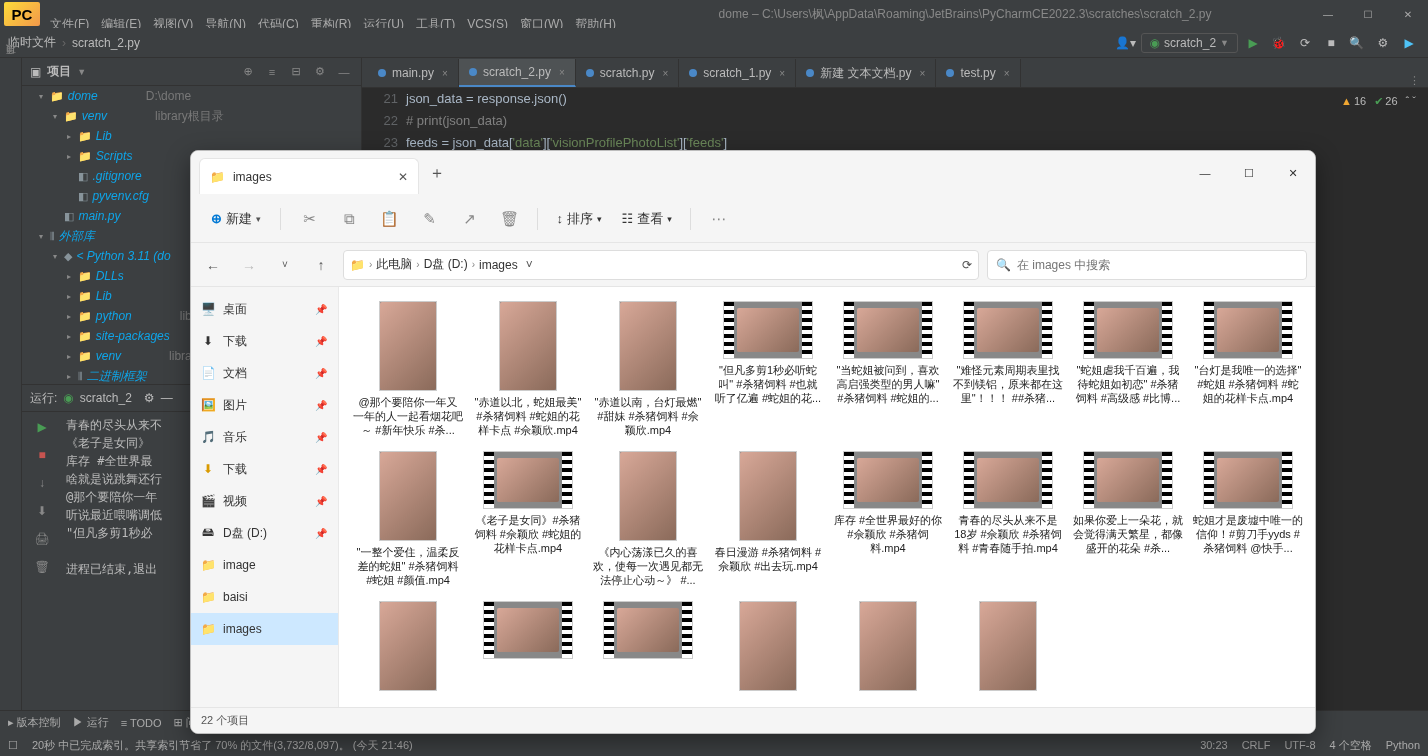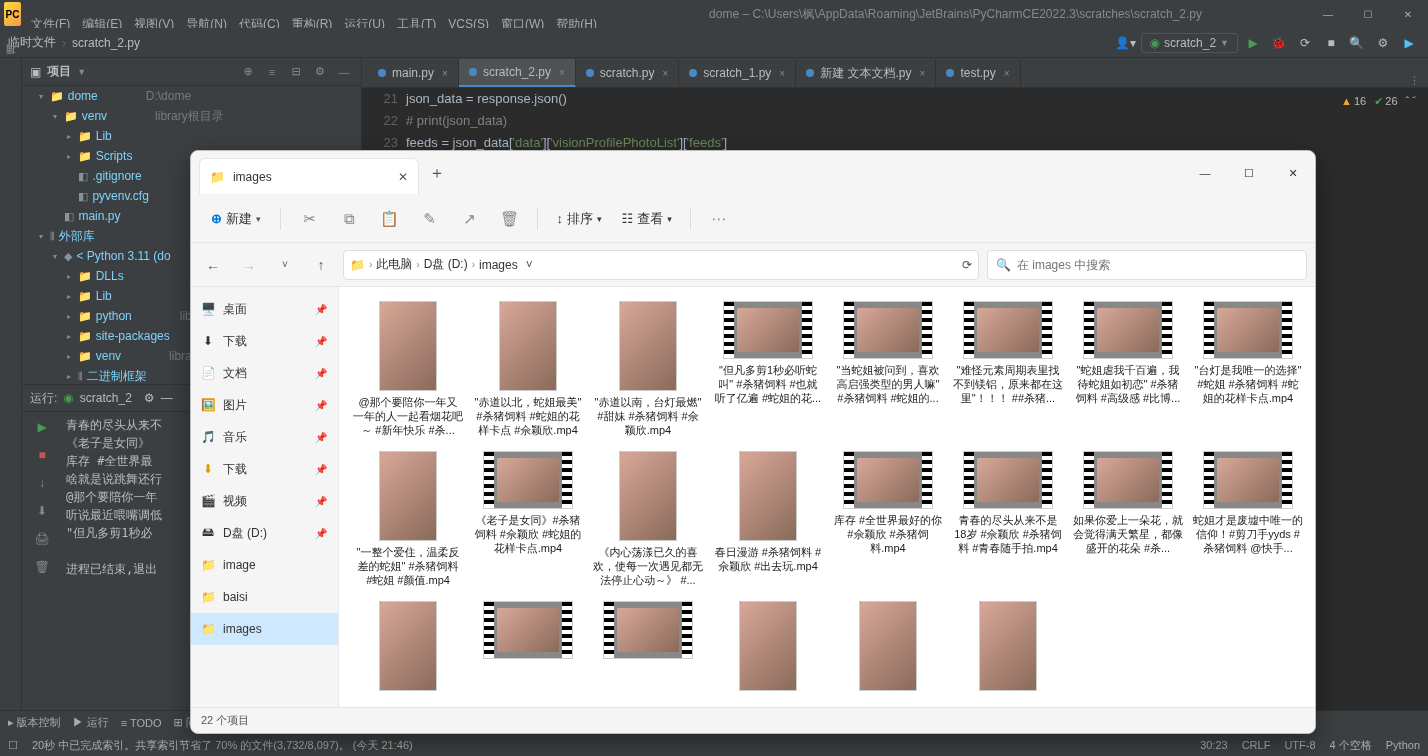--- a/index.html
+++ b/index.html
@@ -1,21 +1,21 @@
 <!DOCTYPE html>
 <html><head>
 <meta charset="utf-8">
 <style>
 * { margin: 0; padding: 0; box-sizing: border-box; font-family: "Segoe UI", "Microsoft YaHei", sans-serif; }
 body { width: 1428px; height: 756px; overflow: hidden; background: #2b2b2b; color: #bbb; position: relative; }
 
 
 .ide { position: absolute; inset: 0; display: flex; flex-direction: column; }
 .ide-titlebar { height: 28px; background: #3c3f41; display: flex; align-items: center; font-size: 12px; color: #aaa; }
-.ide-titlebar .logo { width: 17px; height: 24px; margin: 0 4px; background: linear-gradient(135deg,#fddb3a,#f2994a); border-radius: 2px; display:flex;align-items:center;justify-content:center;font-size:10px;color:#000;font-weight:bold; }
+.ide-titlebar .logo { width: 36px; height: 24px; margin: 0 4px; background: linear-gradient(135deg,#fddb3a,#f2994a); border-radius: 2px; display:flex;align-items:center;justify-content:center;font-size:15px;color:#000;font-weight:bold; }
 .ide-titlebar .menu-item { padding: 0 6px; cursor: pointer; margin-top: 20px; }
 .ide-titlebar .title-text { flex: 1; text-align: center; color: #888; }
 .ide-titlebar .win-controls { display: flex; }
 .ide-titlebar .win-controls div { width: 40px; height: 28px; display:flex;align-items:center;justify-content:center; font-size:10px;cursor:pointer;}
 
 .ide-navbar { height: 30px; background: #3c3f41; border-bottom: 1px solid #323232; display: flex; align-items: center; font-size: 12px; padding: 0 8px; gap:4px;}
 .ide-navbar .breadcrumb-item { color:#bbb; }
 .ide-navbar .breadcrumb-sep { color:#666; margin:0 2px;}
 .ide-navbar .spacer { flex:1; }
 .ide-navbar .runcfg { background:#3c3f41;border:1px solid #555;padding:2px 8px;border-radius:3px;display:flex;align-items:center;gap:4px;}
@@ -29,21 +29,21 @@
 
 .project-panel{width:340px;background:#3c3f41;display:flex;flex-direction:column;border-right:1px solid #323232;}
 .project-header{height:28px;display:flex;align-items:center;padding:0 8px;font-size:12px;border-bottom:1px solid #323232;gap:6px;}
 .project-header .proj-title{font-weight:600;}
 .project-header .spacer{flex:1;}
 .project-header .hicon{width:18px;height:18px;display:flex;align-items:center;justify-content:center;cursor:pointer;font-size:11px;color:#888;}
 .project-tree{flex:1;overflow:auto;font-size:12px;}
 .tree-item{display:flex;align-items:center;height:20px;padding-left:0;gap:4px;cursor:pointer;}
 .tree-item .arrow{width:10px;text-align:center;color:#888;font-size:8px;}
 .tree-item .folder-icon{color:#87939a;font-size:11px;}
-.tree-item .name{color:#7dd3fc;}
+.tree-item .name{color:#0ea5e9;font-style:italic;}
 .tree-item .muted{color:#787878;margin-left:4px;padding-left:40px;}
 .indent-1{padding-left:14px;}
 .indent-2{padding-left:28px;}
 .indent-3{padding-left:42px;}
 
 .editor-area{flex:1;display:flex;flex-direction:column;min-width:0;}
 .editor-tabs{height:30px;background:#3c3f41;display:flex;align-items:flex-end;border-bottom:1px solid #323232;padding-left:6px;}
 .editor-tab{height:28px;display:flex;align-items:center;padding:0 10px;font-size:12px;border-right:1px solid #323232;gap:4px;cursor:pointer;color:#bbb;}
 .editor-tab.active{background:#4e5254;border-bottom:2px solid #4a88c7;}
 .editor-tab .close-x{color:#888;font-size:10px;margin-left:4px;}

